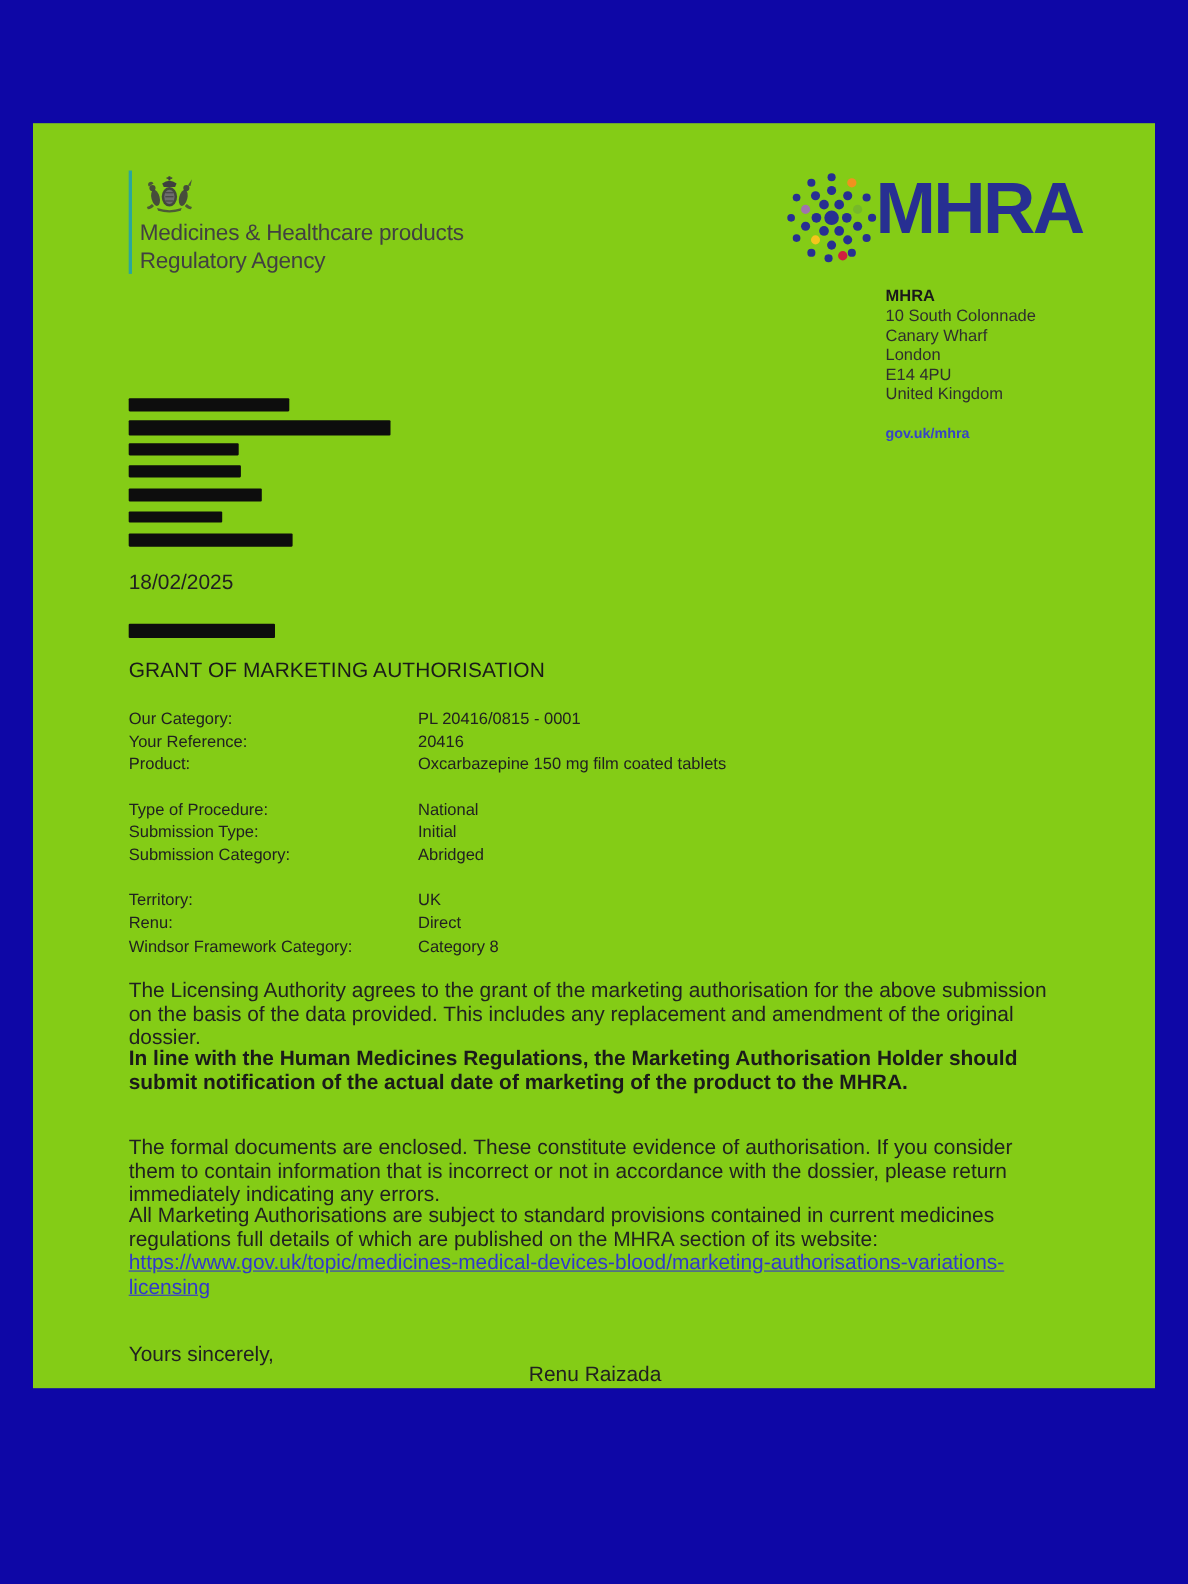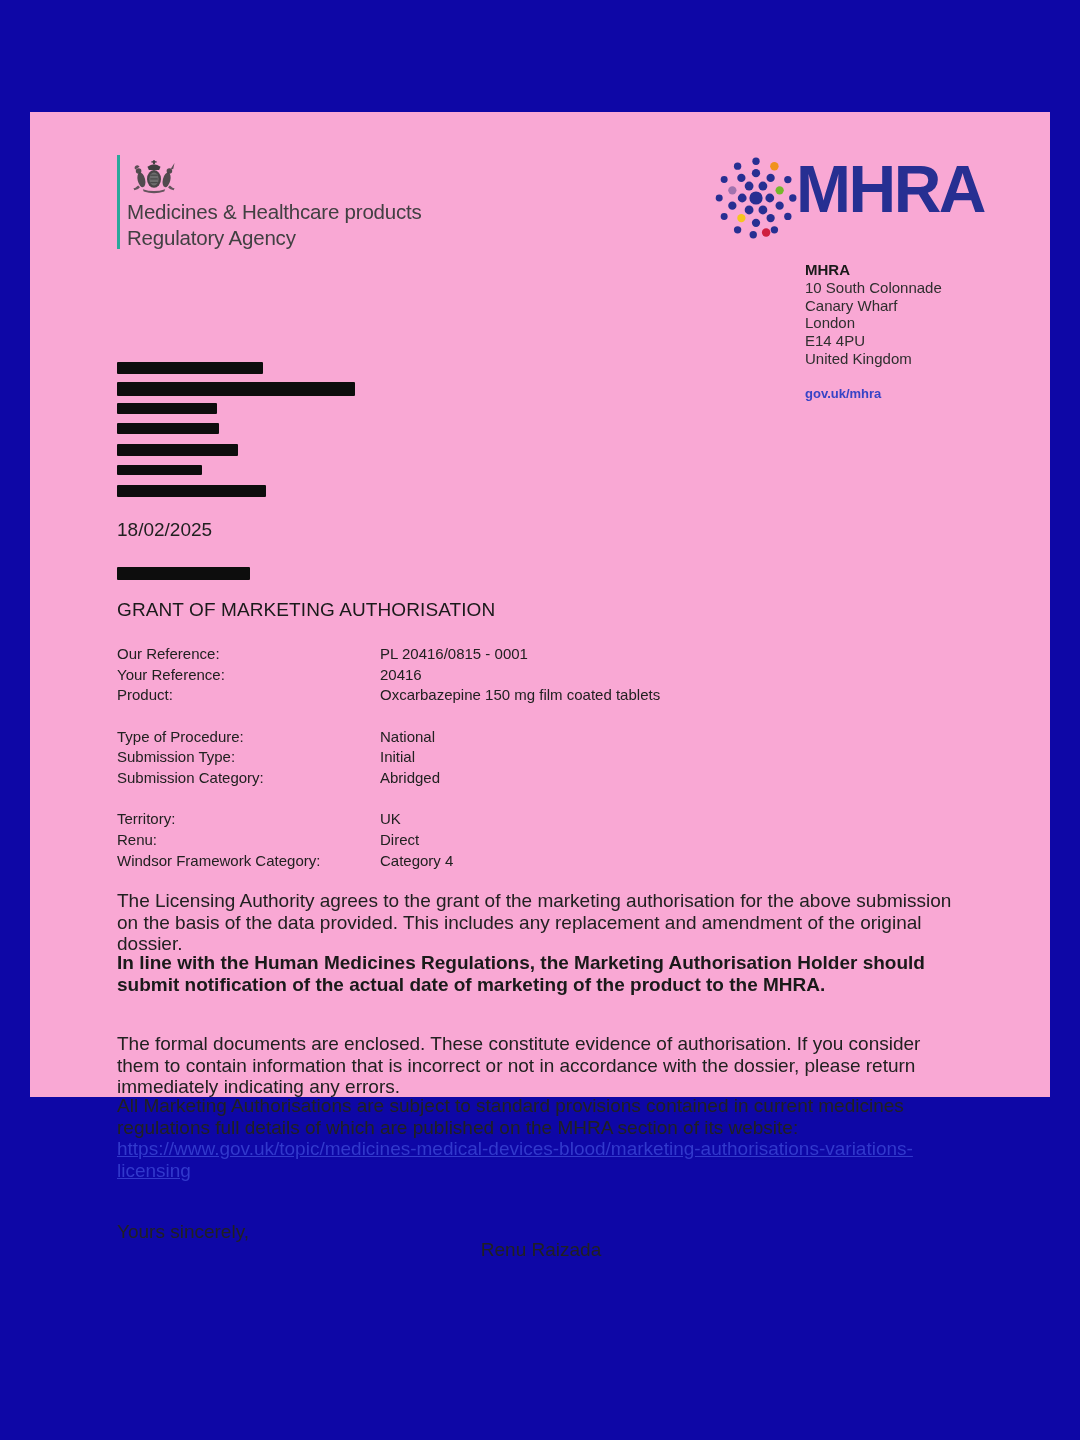--- a/index.html
+++ b/index.html
@@ -5,22 +5,22 @@
   * { margin:0; padding:0; box-sizing:border-box; }
   html,body { width:1080px; height:1440px; }
   body {
     background:#0e07a6;
     font-family:"Liberation Sans", sans-serif;
     position:relative;
     overflow:hidden;
   }
   .page {
     position:absolute; left:30px; top:112px;
-    width:1020px; height:985px;
-    background:#f9a8d4;
+    width:1020px; height:1150px;
+    background:#84cc16;
   }
   .abs { position:absolute; }
 
   
   .teal-bar { left:87px; top:43px; width:3px; height:94px; background:#2ba79b; }
   .crest { left:96px; top:46px; }
   .agency-name {
     left:97px; top:87px;
     font-size:20.5px; line-height:25.5px;
     color:#414042; letter-spacing:-0.2px;
@@ -155,21 +155,21 @@
   </div>
 
   <div class="abs textblock" style="top:407px;">18/02/2025</div>
 
   <div class="redacted" style="left:87px; top:455px; width:133px; height:13px;"></div>
 
   <div class="abs textblock subject" style="top:487px;">GRANT OF MARKETING AUTHORISATION</div>
 
   <div class="abs ref-table">
     <div class="ref-row">
-      <div class="ref-label">Our Reference:</div>
+      <div class="ref-label">Our Category:</div>
       <div class="ref-value">PL 20416/0815 - 0001</div>
     </div>
     <div class="ref-row">
       <div class="ref-label">Your Reference:</div>
       <div class="ref-value">20416</div>
     </div>
     <div class="ref-row">
       <div class="ref-label">Product:</div>
       <div class="ref-value">Oxcarbazepine 150 mg film coated tablets</div>
     </div>
@@ -188,21 +188,21 @@
     <div class="ref-row">
       <div class="ref-label">Territory:</div>
       <div class="ref-value">UK</div>
     </div>
     <div class="ref-row">
       <div class="ref-label">Renu:</div>
       <div class="ref-value">Direct</div>
     </div>
     <div class="ref-row">
       <div class="ref-label">Windsor Framework Category:</div>
-      <div class="ref-value">Category 4</div>
+      <div class="ref-value">Category 8</div>
     </div>
   </div>
 
   <div class="abs textblock" style="top:778px;">The Licensing Authority agrees to the grant of the marketing authorisation for the above submission on the basis of the data provided. This includes any replacement and amendment of the original dossier.</div>
 
   <div class="abs textblock bold" style="top:840px;">
     <div>In line with the Human Medicines Regulations, the Marketing Authorisation Holder should submit notification of the actual date of marketing of the product to the MHRA.</div>
   </div>
 
   <div class="abs textblock" style="top:921px;">The formal documents are enclosed. These constitute evidence of authorisation. If you consider them to contain information that is incorrect or not in accordance with the dossier, please return immediately indicating any errors.</div>

